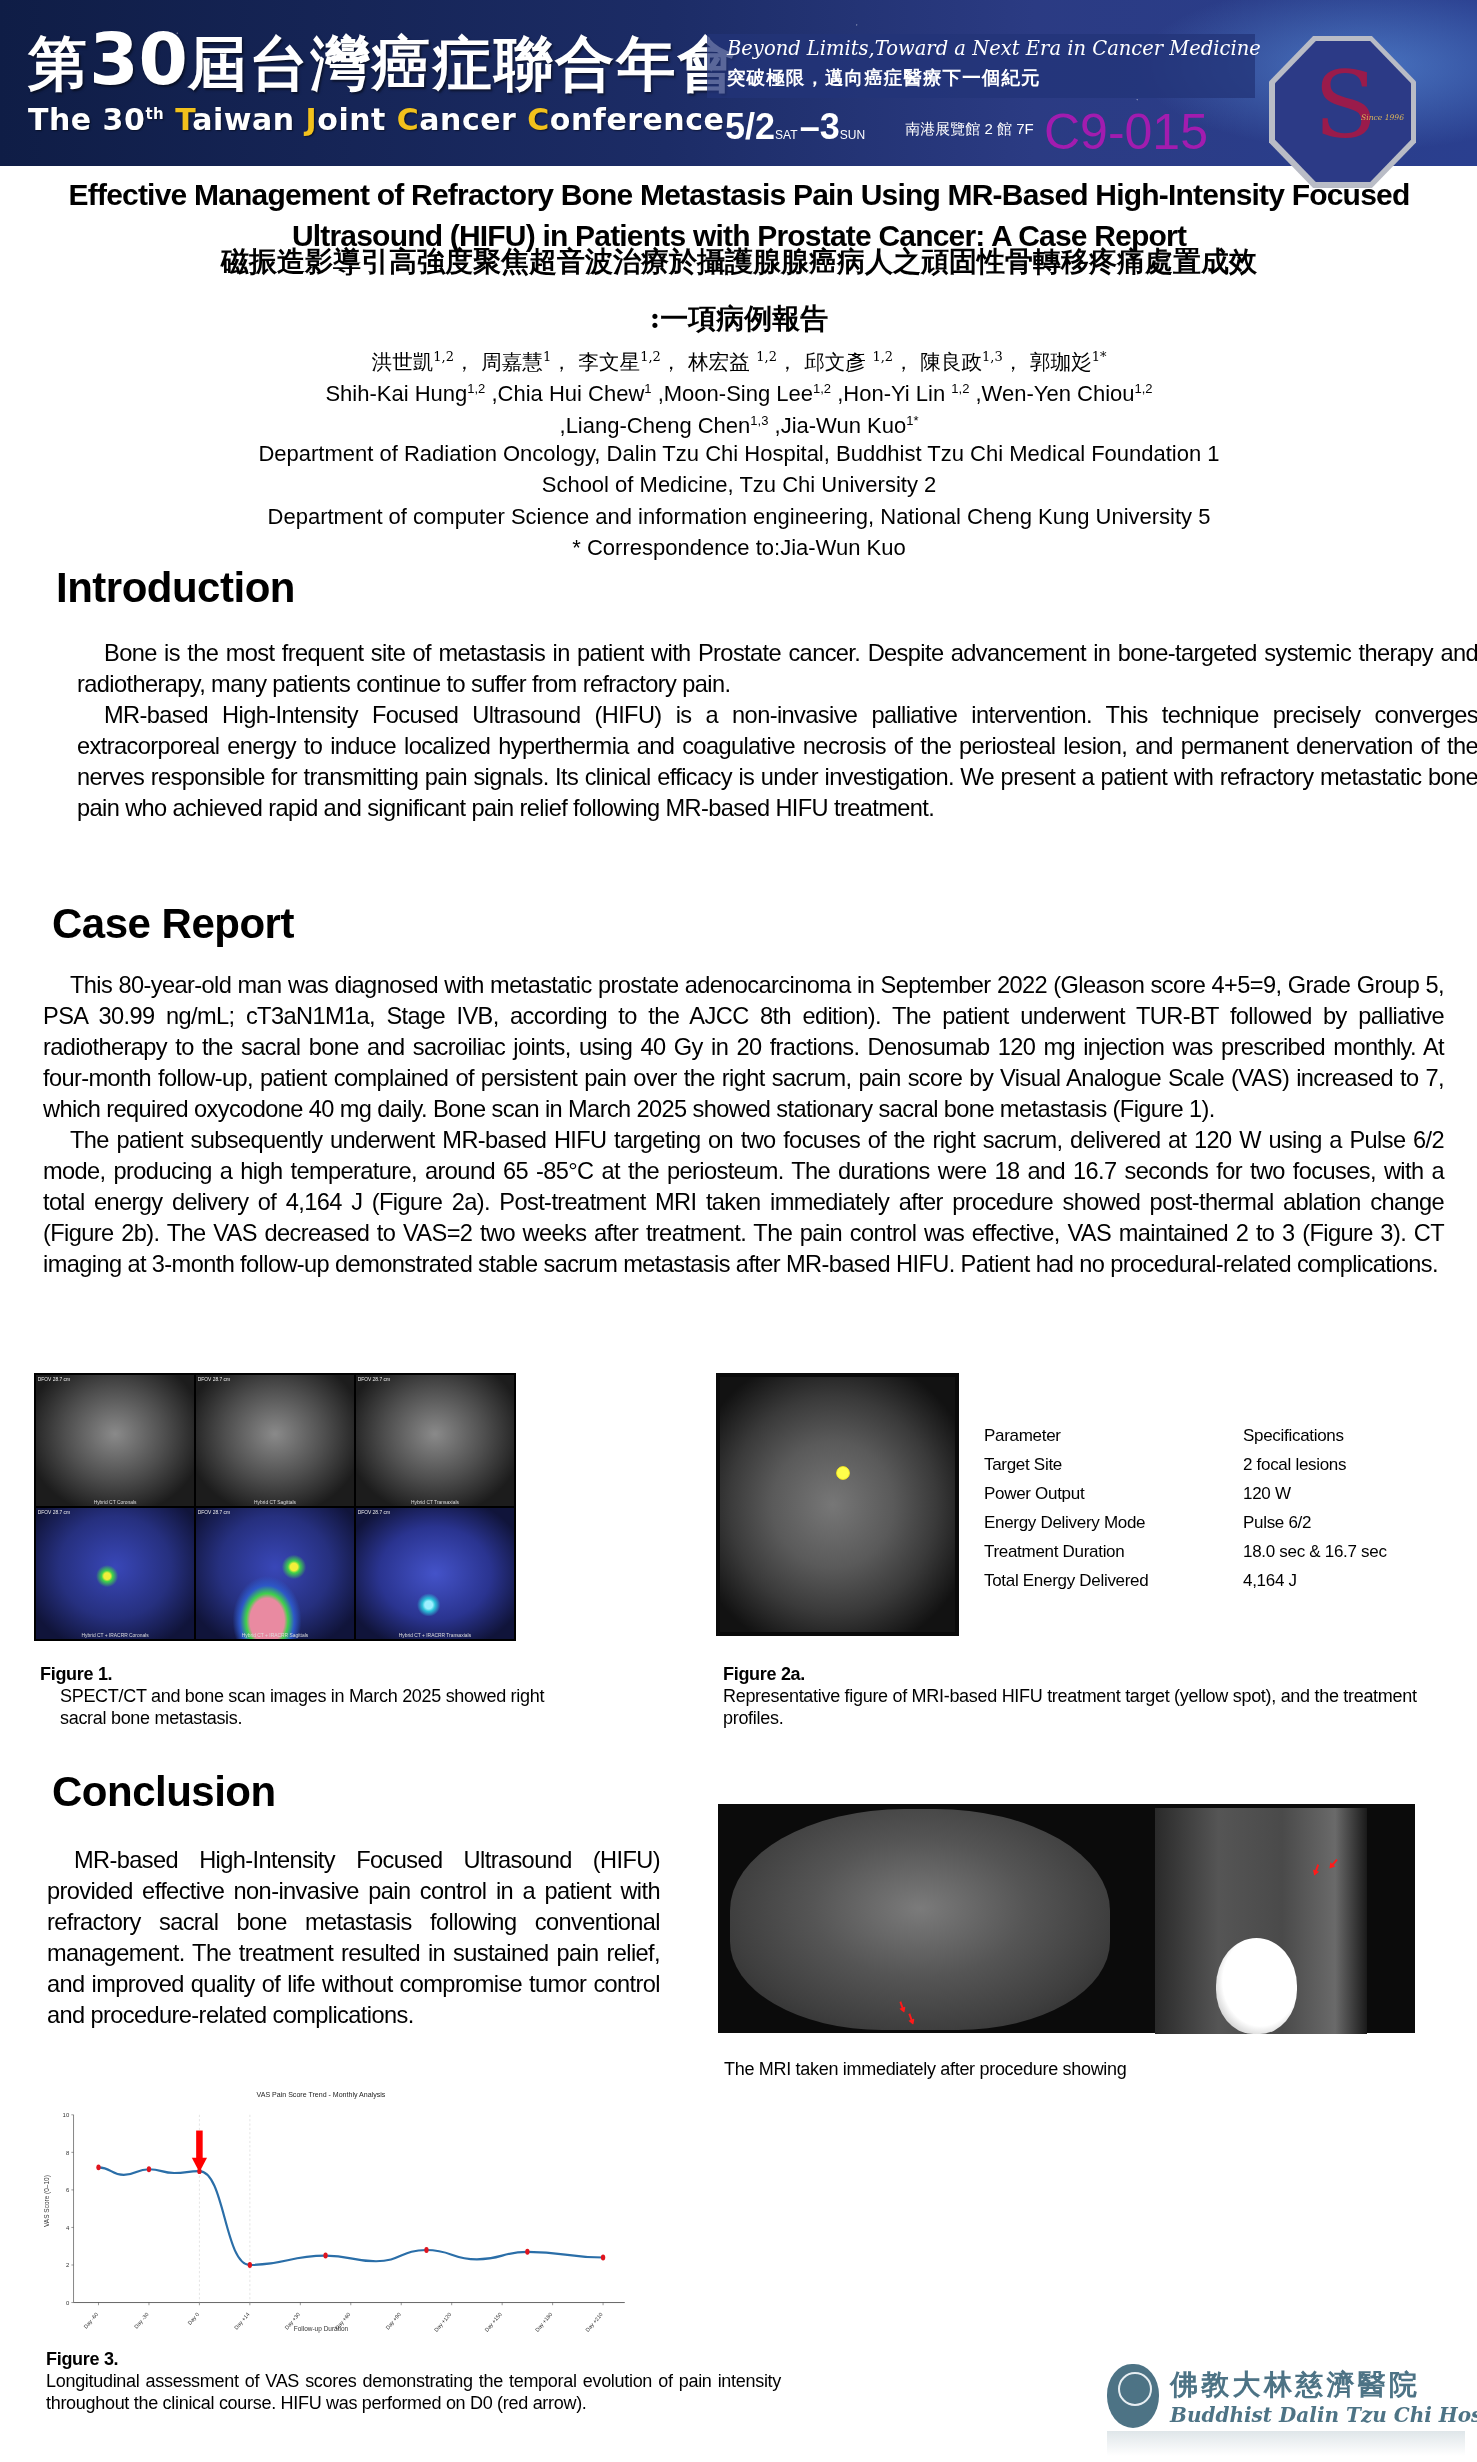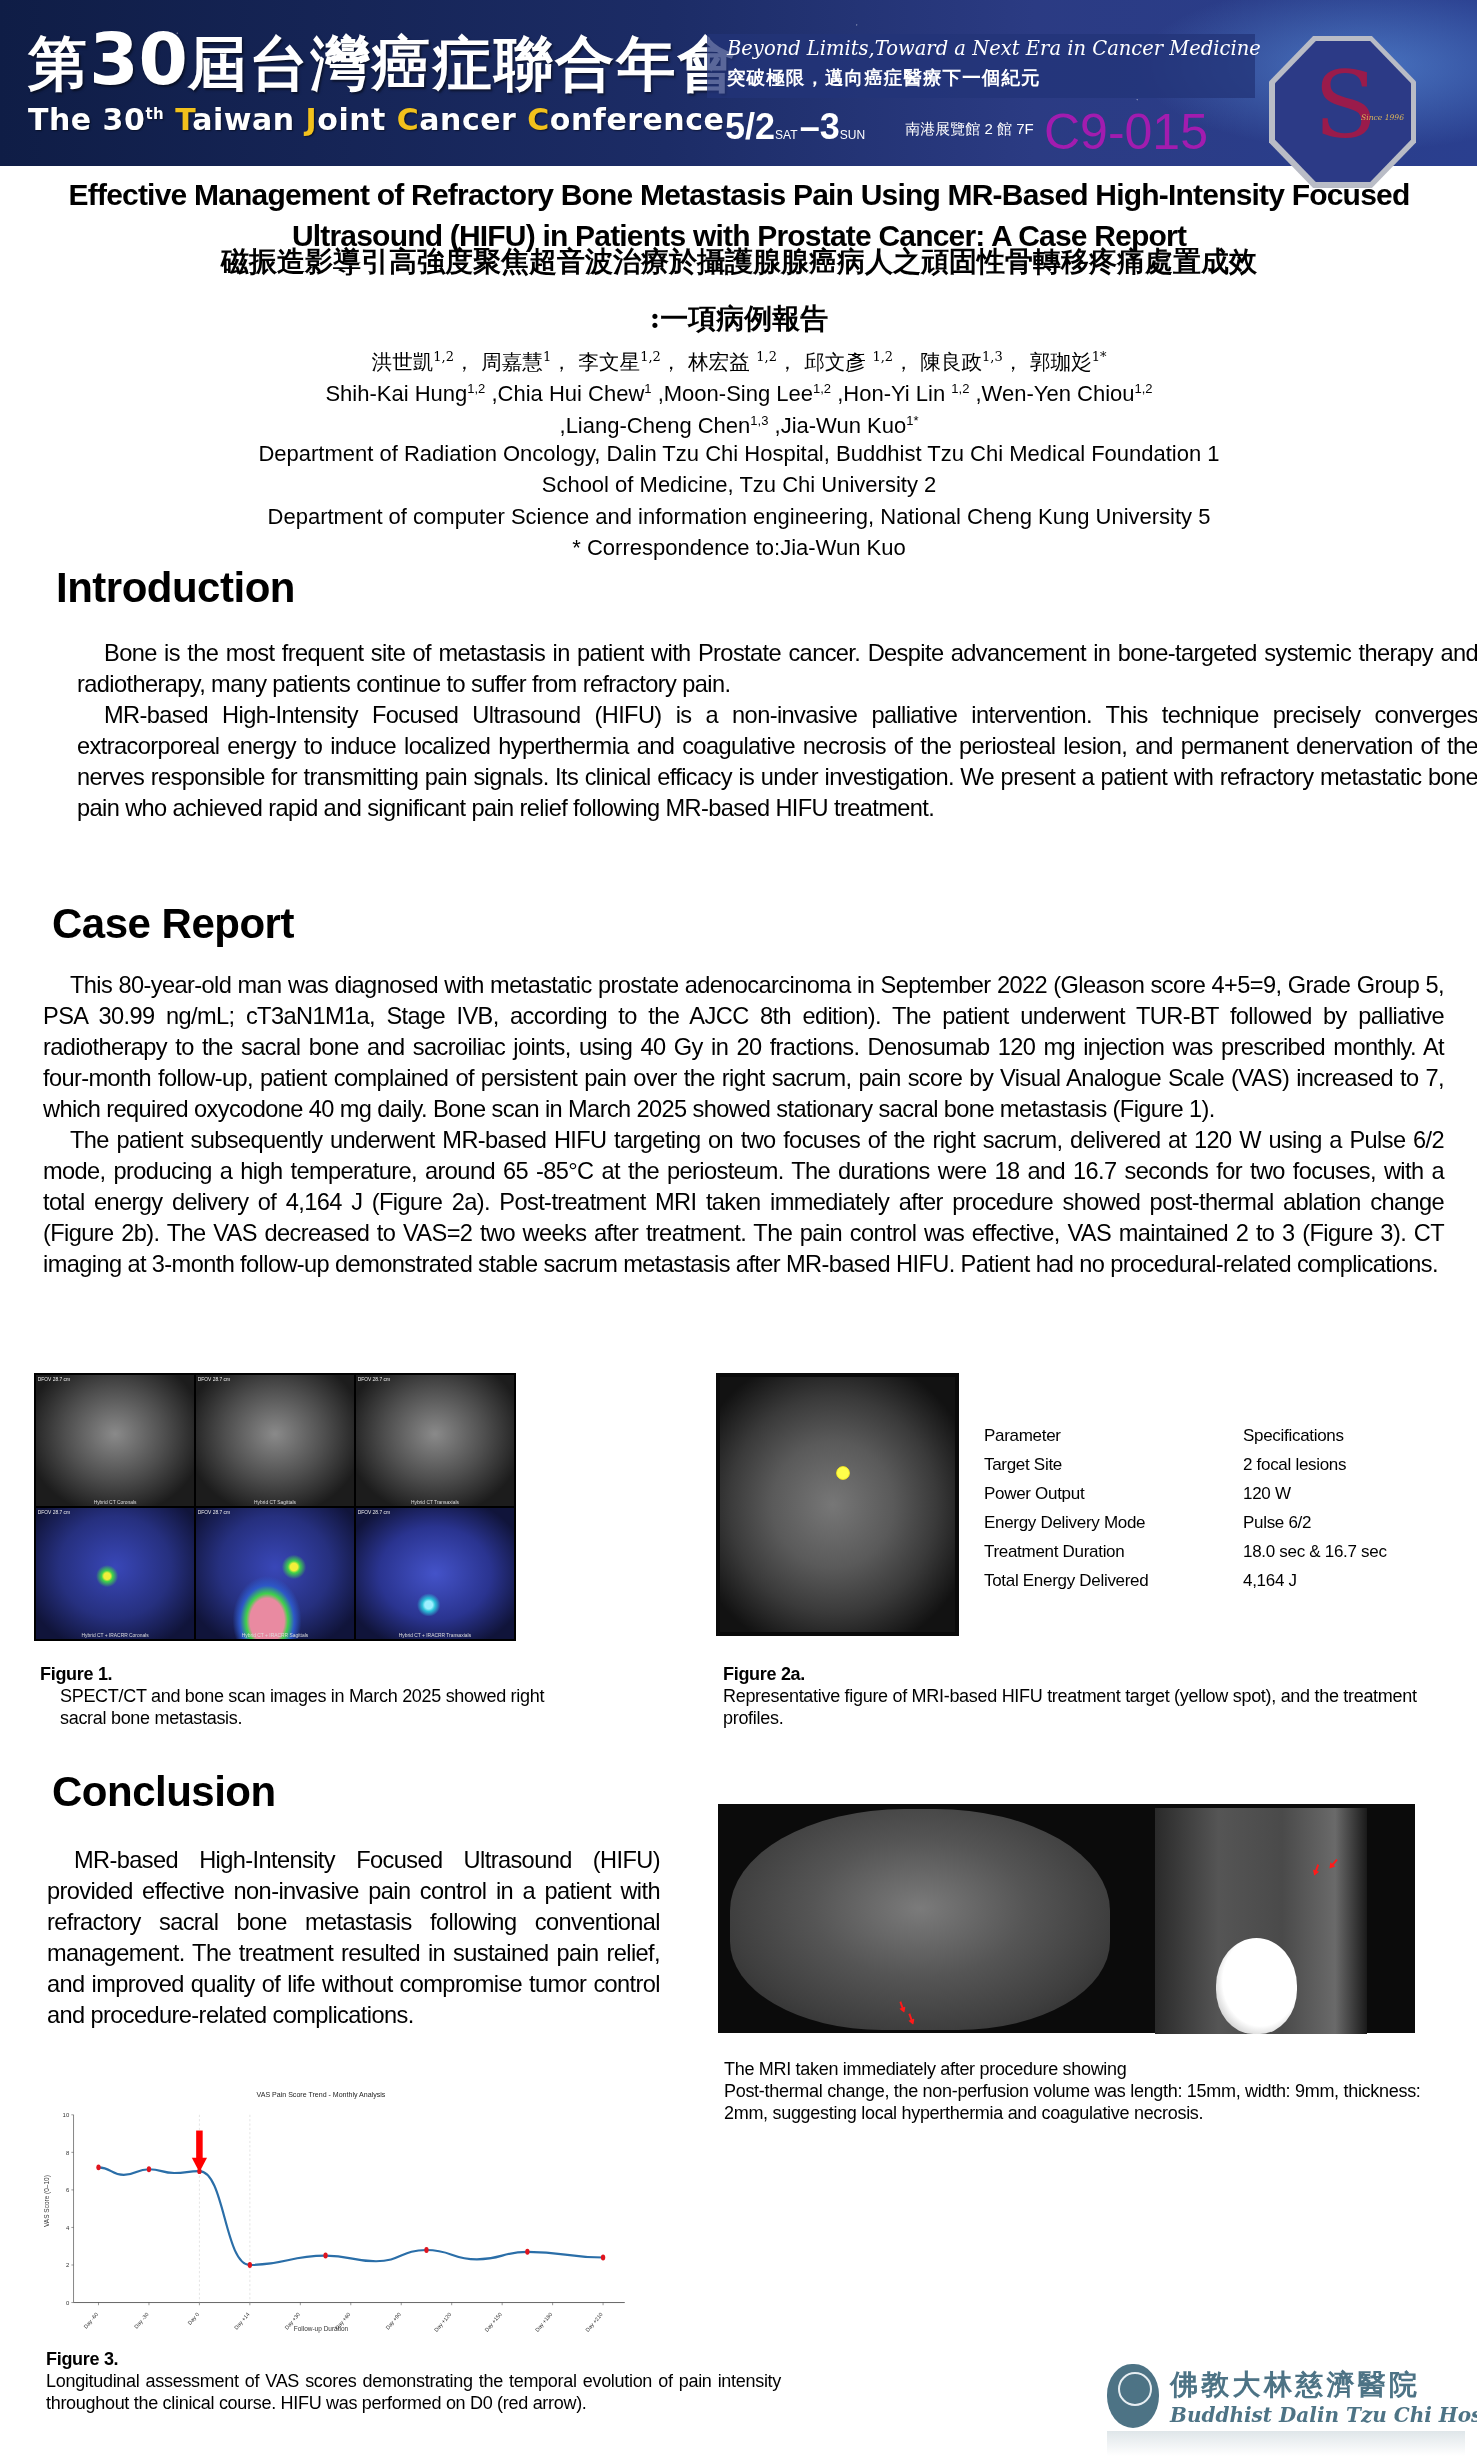--- a/index.html
+++ b/index.html
@@ -339,21 +339,20 @@
 <div class="fig2b-img"></div>
 <div class="fig2b-ax"></div>
 <div class="fig2b-sag"></div>
 <div class="fig2b-bladder"></div>
 <div class="red-arrow-mark" style="left:899px; top:2001px; transform:rotate(160deg);"></div>
 <div class="red-arrow-mark" style="left:908px; top:2013px; transform:rotate(160deg);"></div>
 <div class="red-arrow-mark" style="left:1313px; top:1864px; transform:rotate(200deg);"></div>
 <div class="red-arrow-mark" style="left:1330px; top:1858px; transform:rotate(220deg);"></div>
 <div class="caption" style="left:724px; top:2058px; width:738px;">
   <div>The MRI taken immediately after procedure showing</div>
-  <div>Post-thermal change, the non-perfusion volume was length: 15mm, width: 9mm, thickness: 2mm, suggesting local hyperthermia and coagulative necrosis.</div>
 </div>
 
 <div class="chart-wrap">
   <svg id="vas-chart" viewBox="0 0 1180 470" xmlns="http://www.w3.org/2000/svg" font-family="Liberation Sans, sans-serif">
     <text x="530" y="34" font-size="13" text-anchor="middle" fill="#222">VAS Pain Score Trend - Monthly Analysis</text>
     <text x="0" y="0" font-size="12" text-anchor="middle" fill="#333" transform="translate(28,225) rotate(-90)">VAS Score (0–10)</text>
     <text x="530" y="465" font-size="12" text-anchor="middle" fill="#333">Follow-up Duration</text>
     <g id="chart-axes">
         <line x1="74" y1="66" x2="74" y2="412" stroke="#444" stroke-width="1.2"></line>
         <line x1="74" y1="412" x2="1090" y2="412" stroke="#444" stroke-width="1.5"></line>

